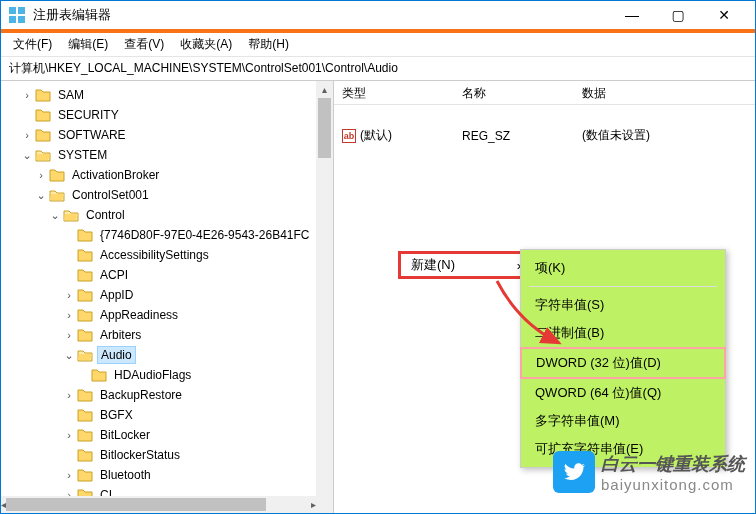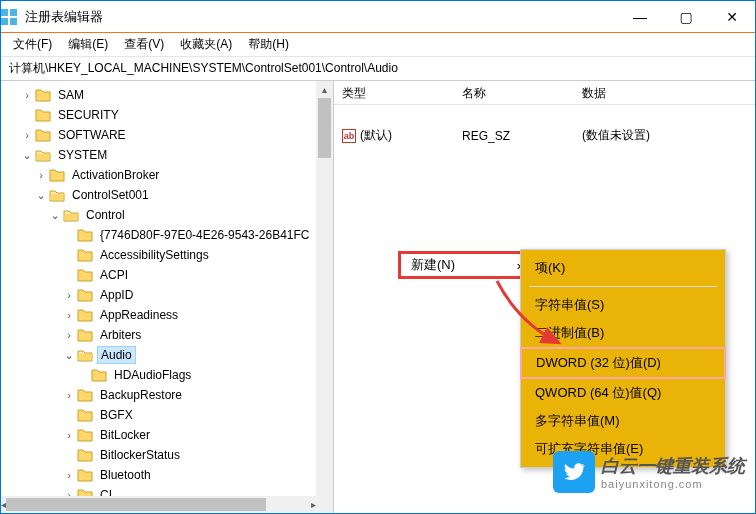--- a/index.html
+++ b/index.html
@@ -1,18 +1,18 @@
 <!DOCTYPE html>
 <html><head>
 <meta charset="utf-8">
 <style>
   * { box-sizing: border-box; margin: 0; padding: 0; }
   body { font-family: "Segoe UI", "Microsoft YaHei", sans-serif; font-size: 12px; background: #fff; width: 756px; height: 514px; overflow: hidden; border: 1px solid #0078d4; position: relative; }
   
-  .titlebar { height: 32px; display: flex; align-items: center; padding: 0 0; border-bottom: 1px solid #f97316; }
+  .titlebar { height: 32px; display: flex; align-items: center; padding: 0 8px; border-bottom: 4px solid #f97316; }
   .app-icon { width: 16px; height: 16px; margin-right: 8px; }
   .title-text { flex: 1; font-size: 13px; }
   .win-controls { display: flex; }
   .win-btn { width: 46px; height: 30px; display: flex; align-items: center; justify-content: center; font-size: 14px; }
   
   .menubar { height: 24px; display: flex; align-items: center; padding: 0 4px; border-bottom: 1px solid #e5e5e5; }
   .menu-item { padding: 0 8px; height: 100%; display: flex; align-items: center; }
   
   .addressbar { height: 24px; display: flex; align-items: center; padding: 0 8px; border-bottom: 1px solid #ccc; font-size: 12px; }
   
@@ -38,40 +38,40 @@
   .col.data { flex: 1; }
   
   .list-row { display: flex; height: 22px; align-items: center; }
   .list-row .cell { padding: 0 8px; margin-top: 39px; }
   .list-row .cell.name { width: 120px; display: flex; align-items: center; gap: 4px; }
   .list-row .cell.type { width: 120px; }
   .list-row .cell.data { flex: 1; }
   .val-icon { width: 14px; height: 14px; border: 1px solid #c0392b; background: #fff; color: #c0392b; font-size: 9px; font-weight: bold; display: flex; align-items: center; justify-content: center; }
   
   .ctx-new { position: absolute; left: 64px; top: 170px; width: 136px; height: 28px; border: 3px solid #e53935; background: #fff; display: flex; align-items: center; justify-content: space-between; padding: 0 10px; font-size: 13px; }
-  .ctx-sub { position: absolute; left: 186px; top: 168px; width: 206px; background: #eab308; box-shadow: 2px 2px 6px rgba(0,0,0,.25); border: 1px solid #ccc; padding: 4px 0; }
+  .ctx-sub { position: absolute; left: 186px; top: 168px; width: 206px; background: #bef264; box-shadow: 2px 2px 6px rgba(0,0,0,.25); border: 1px solid #ccc; padding: 4px 0; }
   .ctx-sub .item { padding: 5px 14px; font-size: 13px; }
   .ctx-sub .item.hl { border: 2px solid #fca5a5; margin: 0 -1px; }
   .ctx-sub .sep { height: 1px; background: #ddd; margin: 4px 8px; }
   
   .arrow { position: absolute; left: 155px; top: 192px; pointer-events: none; }
   
   .tree-scroll { position: absolute; right: 0; top: 0; bottom: 0; width: 17px; background: #f0f0f0; display: flex; flex-direction: column; }
   .sbtn { height: 17px; display: flex; align-items: center; justify-content: center; color: #606060; font-size: 10px; }
   .sthumb { background: #c1c1c1; margin: 0 2px; border-radius: 0; }
   .sthumb.v { flex: 0 0 60px; width: 13px; }
   .strack { flex: 1; }
   .tree-hscroll { position: absolute; left: 0; right: 17px; bottom: 0; height: 17px; background: #f0f0f0; display: flex; }
   .sthumb.h { flex: 0 0 260px; height: 13px; margin: 2px 0; }
   .corner { position: absolute; right:0; bottom:0; width:17px; height:17px; background:#f0f0f0;}
   
   .watermark { position: absolute; right: 10px; bottom: 20px; display: flex; align-items: center; gap: 6px; pointer-events: none; }
   .wm-icon { width: 42px; height: 42px; background: #1da1f2; border-radius: 6px; display:flex; align-items:center; justify-content:center; }
   .wm-text { font-size: 18px; font-style: italic; font-weight: bold; color: #555; }
-  .wm-sub { font-size: 11px; color: #888; letter-spacing:1px;}
+  .wm-sub { font-size: 15px; color: #888; letter-spacing:1px;}
 </style>
 </head>
 <body>
 
 <div class="titlebar">
   <span class="app-icon">
     <svg viewBox="0 0 16 16">
         <rect x="0" y="0" width="7" height="7" fill="#4cb4e7"></rect>
         <rect x="9" y="0" width="7" height="7" fill="#4cb4e7"></rect>
         <rect x="0" y="9" width="7" height="7" fill="#4cb4e7"></rect>

